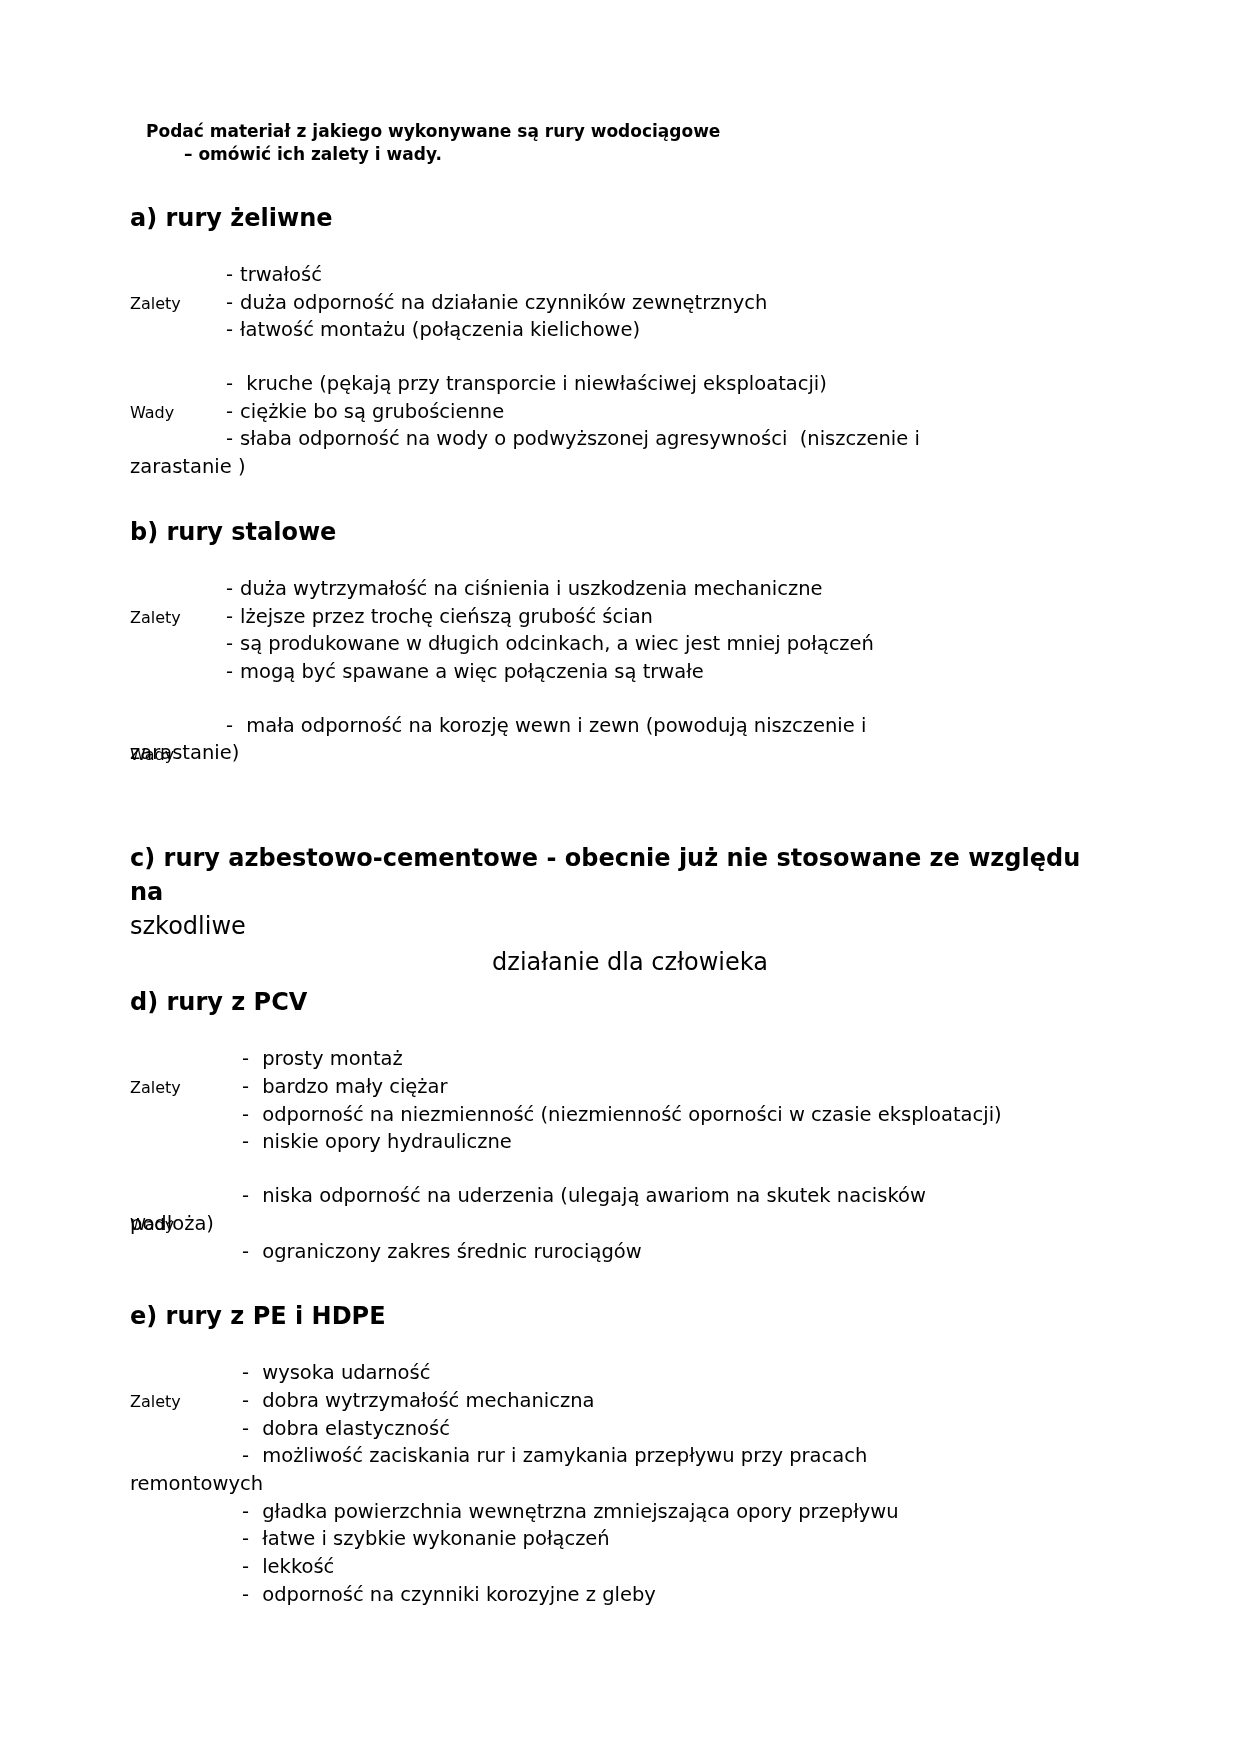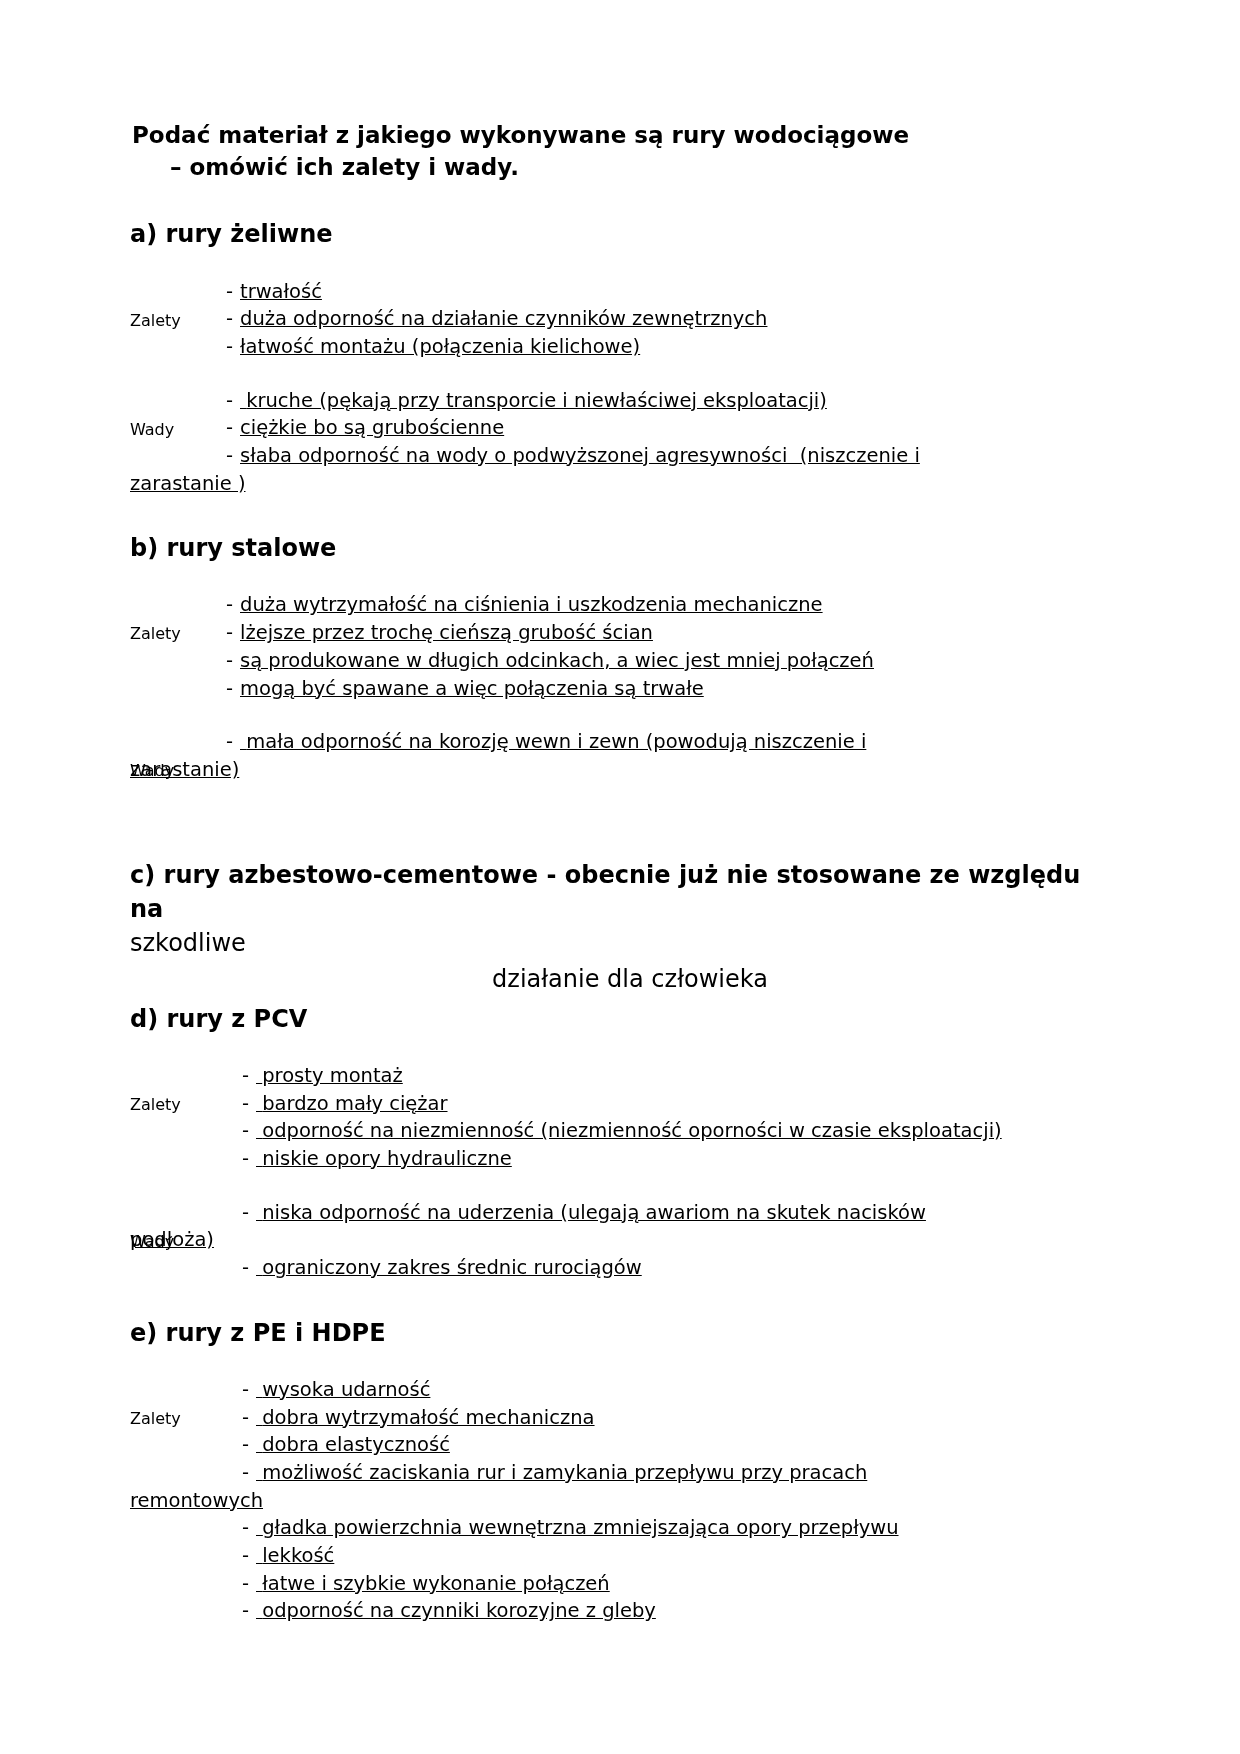--- a/index.html
+++ b/index.html
@@ -20,23 +20,23 @@
     height: 1754px;
     box-sizing: border-box;
     padding: 120px 130px 80px 130px;
   }
   .doc {
     font-size: 19.5px;
     line-height: 1.42;
   }
   .title {
     font-weight: bold;
-    font-size: 23px;
+    font-size: 17px;
     line-height: 1.38;
-    margin: 0 0 0 2px;
+    margin: 0 0 0 16px;
   }
   .title .l2 {
     display: block;
     padding-left: 38px;
   }
   .section-head {
     font-weight: bold;
     font-size: 24px;
     margin: 34px 0 0 0;
   }
@@ -54,21 +54,20 @@
     flex: 0 0 auto;
     width: 96px;
     font-size: 16px;
     margin-top: 32px;
   }
   .lbl.wide {
     width: 112px;
   }
   .items {
     flex: 1 1 auto;
-    text-decoration: underline;
   }
   .item {
     display: block;
     white-space: pre-wrap;
   }
   .item .dash {
     display: inline-block;
     width: 14px;
   }
   .overflow {
@@ -192,21 +191,21 @@
     <div class="block">
       <div class="row">
         <div class="lbl wide">Zalety</div>
         <div class="items">
           <span class="item"><span class="dash">-</span> <span>wysoka udarność</span></span>
           <span class="item"><span class="dash">-</span> <span>dobra wytrzymałość mechaniczna</span></span>
           <span class="item"><span class="dash">-</span> <span>dobra elastyczność</span></span>
           <span class="item"><span class="dash">-</span> <span>możliwość zaciskania rur i zamykania przepływu przy pracach</span></span>
           <span class="overflow wide">remontowych</span>
           <span class="item"><span class="dash">-</span> <span>gładka powierzchnia wewnętrzna zmniejszająca opory przepływu</span></span>
+          <span class="item"><span class="dash">-</span> <span>łatwe i szybkie wykonanie połączeń</span></span>
           <span class="item"><span class="dash">-</span> <span>lekkość</span></span>
-          <span class="item"><span class="dash">-</span> <span>łatwe i szybkie wykonanie połączeń</span></span>
           <span class="item"><span class="dash">-</span> <span>odporność na czynniki korozyjne z gleby</span></span>
         </div>
       </div>
     </div>
 
   </div>
 </div>
 
 </body></html>

